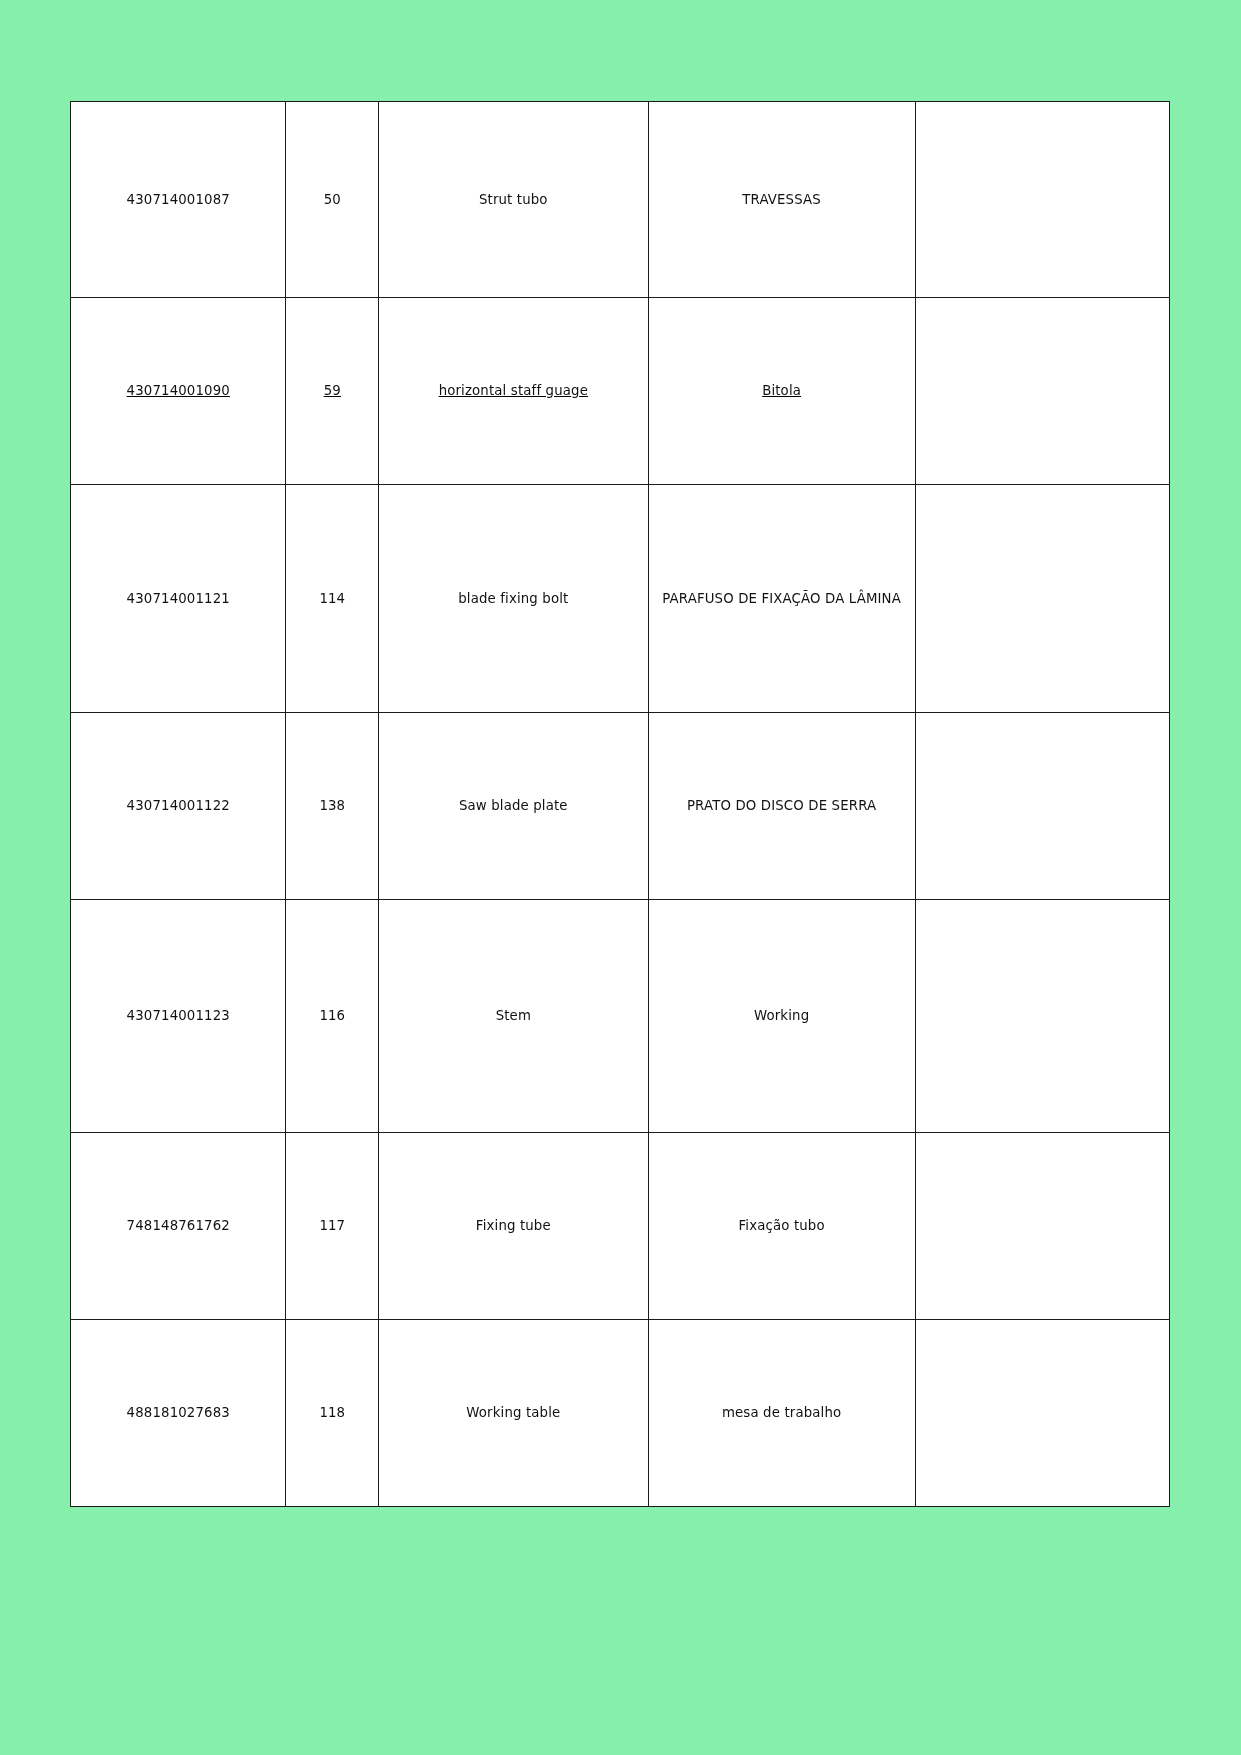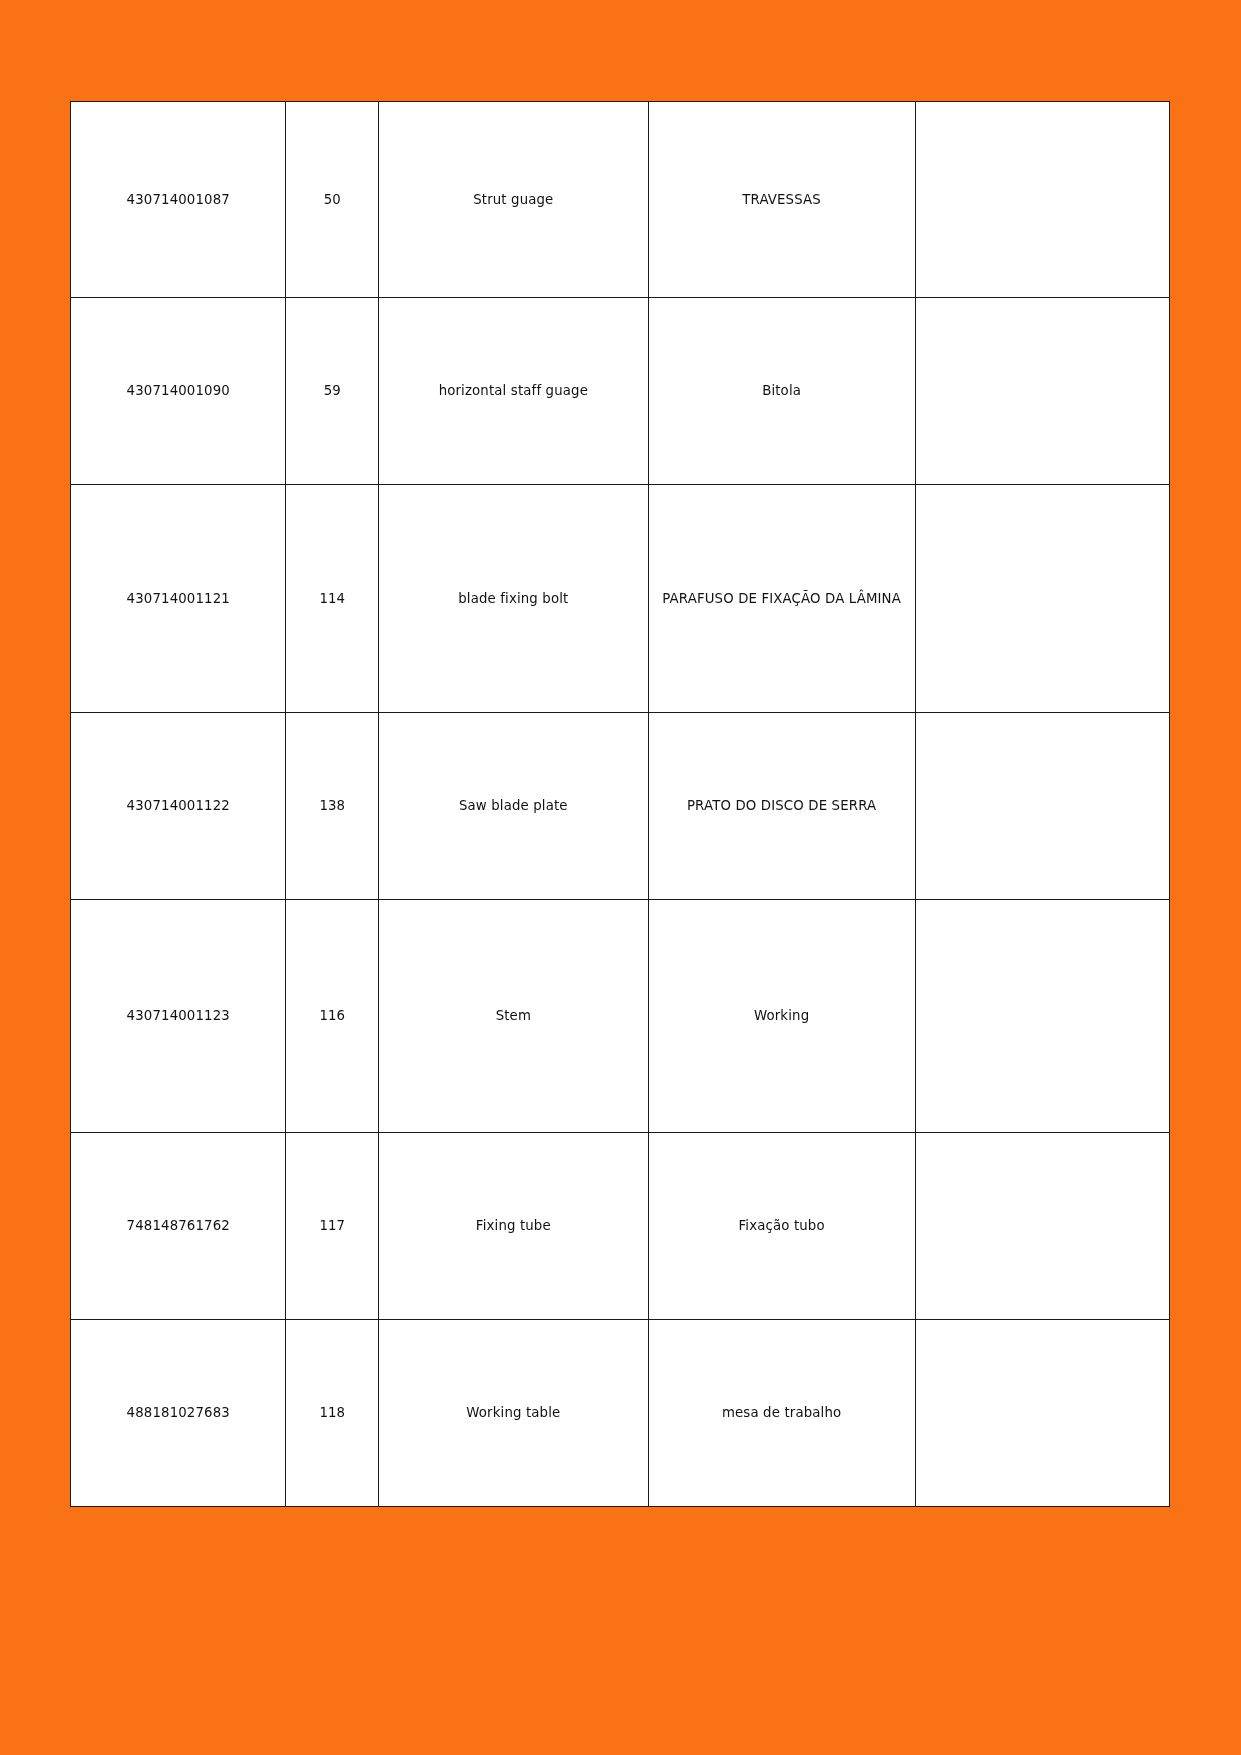--- a/index.html
+++ b/index.html
@@ -14,21 +14,21 @@
     color: #000000;
     position: relative;
     overflow: hidden;
   }
 
   .page {
     position: absolute;
     left: 0; top: 0;
     width: 1241px;
     height: 1755px;
-    background: #f97316;
+    background: #86efac;
   }
 
   .parts-table {
     position: absolute;
     left: 70px;
     top: 101px;
     width: 1100px;
     border-collapse: collapse;
     table-layout: fixed;
     background: #ffffff;
@@ -313,35 +313,35 @@
     <tbody>
 
       <tr style="height:196px;">
         <td>
           <span class="cell-text">430714001087</span>
         </td>
         <td>
           <span class="cell-text">50</span>
         </td>
         <td>
-          <span class="cell-text">Strut guage</span>
+          <span class="cell-text">Strut tubo</span>
         </td>
         <td>
           <span class="cell-text">TRAVESSAS</span>
         </td>
         <td class="img-cell">
           <div class="photo ph-strut">
             <div class="bar b1"></div>
             <div class="bar b2"></div>
             <div class="ground"></div>
           </div>
         </td>
       </tr>
 
-      <tr style="height:187px;">
+      <tr style="height:187px;text-decoration:underline;">
         <td>
           <span class="cell-text">430714001090</span>
         </td>
         <td>
           <span class="cell-text">59</span>
         </td>
         <td>
           <span class="cell-text">horizontal staff guage</span>
         </td>
         <td>

